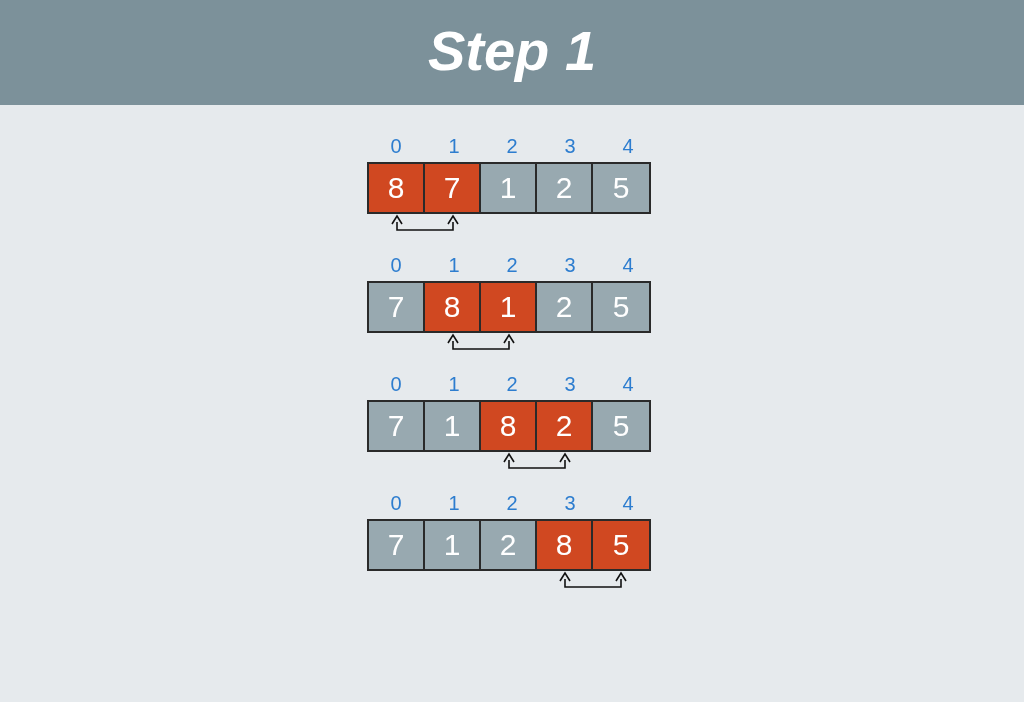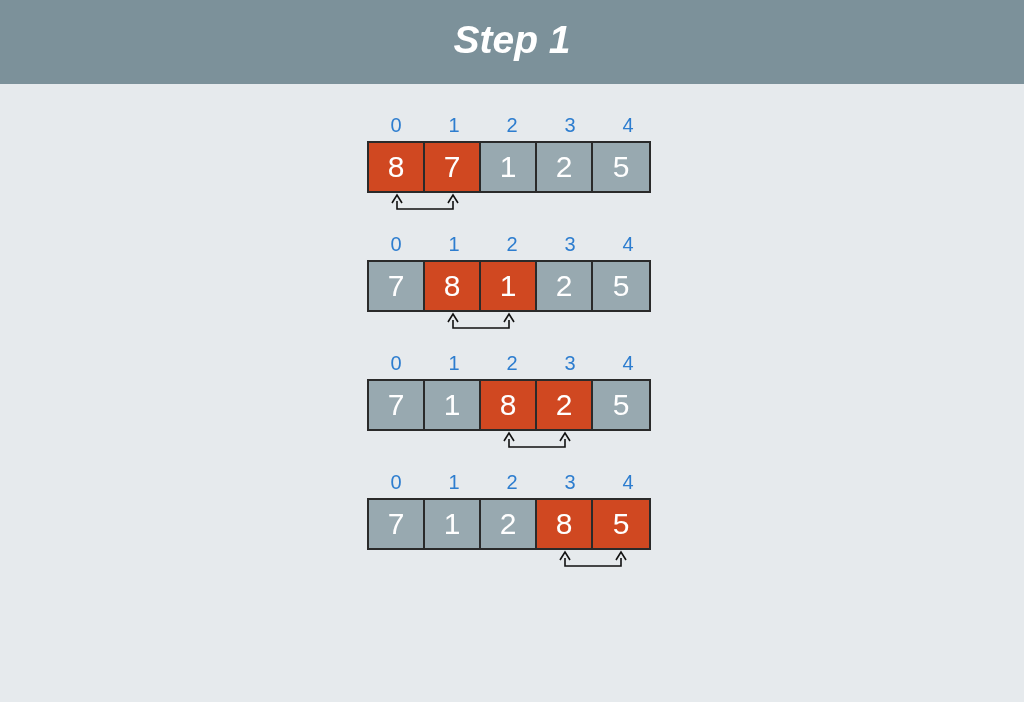--- a/index.html
+++ b/index.html
@@ -7,21 +7,21 @@
     padding: 0;
     width: 1024px;
     height: 702px;
     background: #e6eaed;
     font-family: "Segoe UI", "Helvetica Neue", Arial, sans-serif;
   }
   .header {
     background: #7c919a;
     color: #ffffff;
     text-align: center;
-    font-size: 39px;
+    font-size: 56px;
     font-weight: 700;
     padding: 18px 0 22px 0;
     font-style: italic;
   }
   .content {
     display: flex;
     flex-direction: column;
     align-items: center;
     gap: 14px;
     padding-top: 30px;

